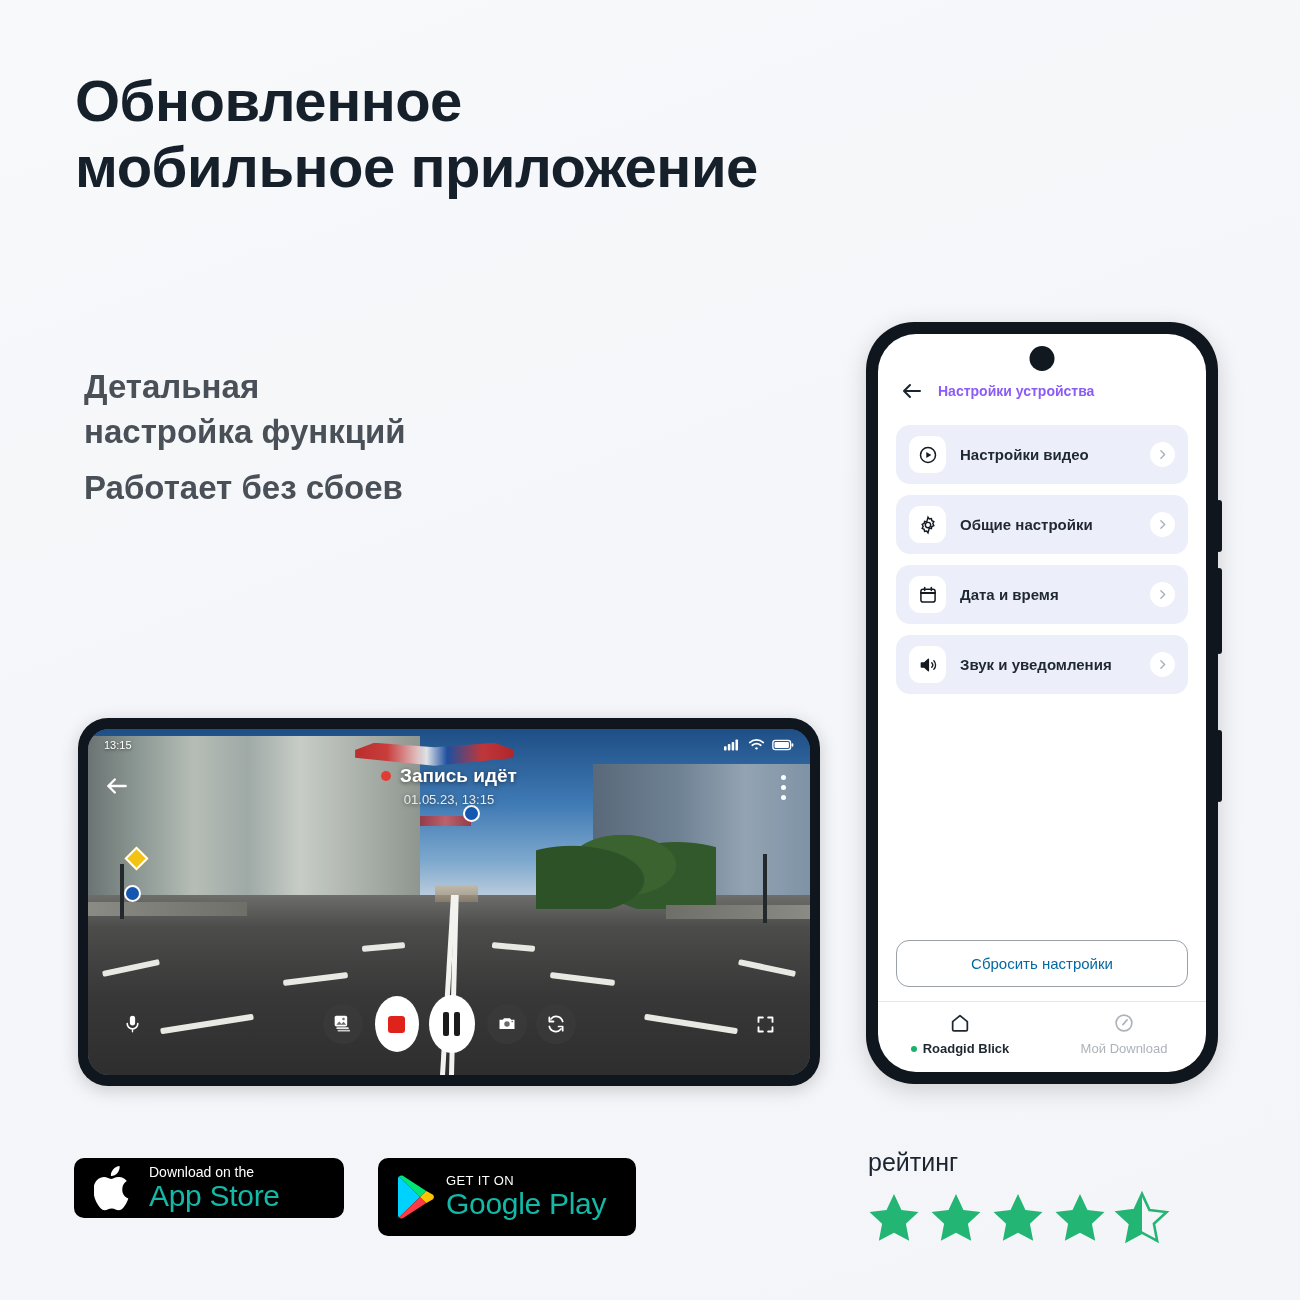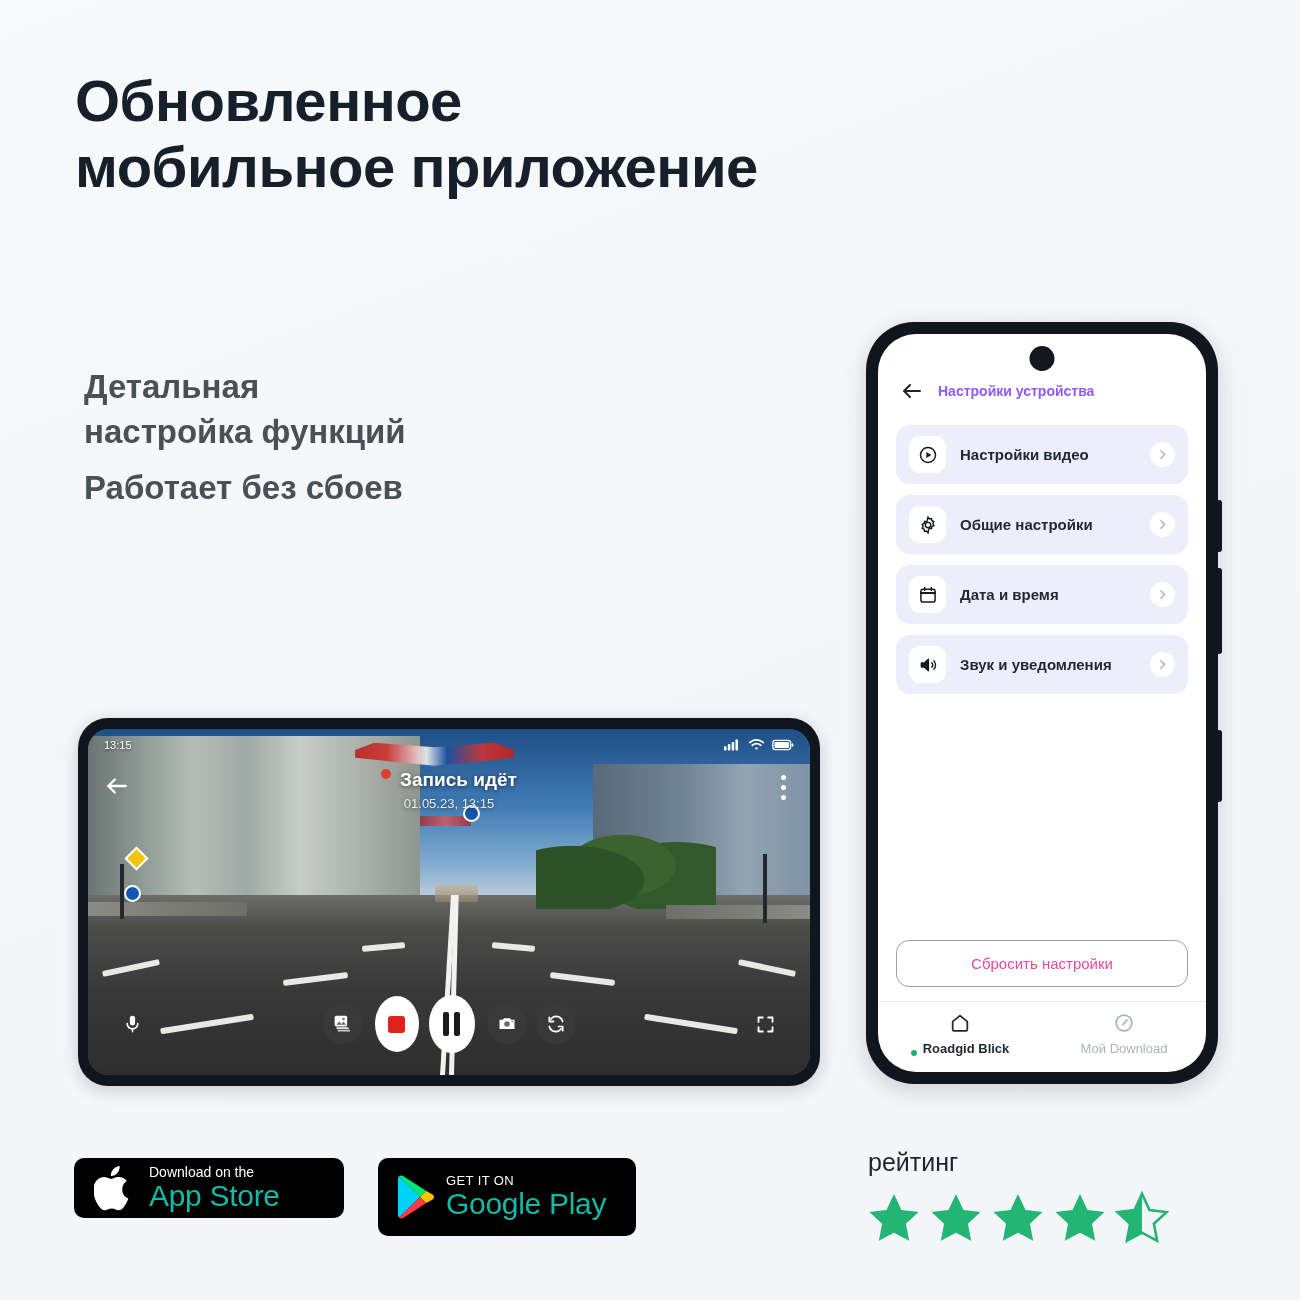--- a/index.html
+++ b/index.html
@@ -87,21 +87,21 @@
 
   
   .dc-time{ position:absolute; left:16px; top:10px; font-size:11px; color:#fff;
       text-shadow:0 1px 3px rgba(0,0,0,.6); }
   .dc-back{ position:absolute; left:16px; top:44px; width:26px; height:26px; }
   .dc-status{ position:absolute; right:16px; top:9px; display:flex; align-items:center; gap:7px; }
   .dc-dots{ position:absolute; right:24px; top:46px; display:flex; flex-direction:column; gap:5px; }
   .dc-dots i{ width:5px; height:5px; border-radius:50%; background:#fff; display:block; }
   .rec-wrap{ position:absolute; left:0; right:0; top:36px; text-align:center; }
   .rec-title{ font-size:19px; font-weight:700; color:#fff;
-      text-shadow:0 1px 4px rgba(0,0,0,.55); display:inline-flex; gap:9px; }
+      text-shadow:0 1px 4px rgba(0,0,0,.55); display:inline-flex; align-items:center; gap:9px; }
   .rec-dot{ width:10px; height:10px; border-radius:50%; background:#e23c32; display:inline-block; }
   .rec-date{ margin-top:5px; font-size:13px; color:#e8eaec;
       text-shadow:0 1px 4px rgba(0,0,0,.55); }
 
   .controls{ position:absolute; left:0; right:0; bottom:22px;
       display:flex; align-items:center; justify-content:center; }
   .ctl{ width:40px; height:40px; border-radius:50%;
       background:rgba(60,60,60,.62); display:flex; align-items:center; justify-content:center; }
   .ctl.plain{ background:transparent; }
   .ctl.white{ width:46px; height:58px; border-radius:50%; background:#fff; }
@@ -130,25 +130,25 @@
   .srow{ display:flex; align-items:center; gap:14px;
       background:#eceffa; border-radius:14px; padding:11px 13px; }
   .srow .ico{ width:37px; height:37px; border-radius:11px; background:#fff;
       display:flex; align-items:center; justify-content:center; flex:none; }
   .srow .lbl{ flex:1; font-size:15px; font-weight:700; color:#1f2730; }
   .srow .chev{ width:25px; height:25px; border-radius:50%; background:#fff;
       display:flex; align-items:center; justify-content:center; flex:none; }
   .reset-wrap{ margin-top:auto; padding:0 18px 14px 18px; }
   .reset{ width:100%; border:1px solid #9aa0a6; border-radius:13px;
       background:#fff; padding:14px 0; text-align:center;
-      font-size:15px; color:#ec4899; font-family:"Liberation Sans",sans-serif; }
+      font-size:15px; color:#0369a1; font-family:"Liberation Sans",sans-serif; }
   .tabbar{ border-top:1px solid #e4e6ea; display:flex; padding:10px 0 16px 0; }
   .tab{ flex:1; display:flex; flex-direction:column; align-items:center; gap:7px; }
   .tab .tl{ font-size:13px; font-weight:700; color:#1f2730;
-      display:flex; align-items:flex-end; gap:6px; }
+      display:flex; align-items:center; gap:6px; }
   .tab.off .tl{ color:#adb3ba; font-weight:400; }
   .greendot{ width:6px; height:6px; border-radius:50%; background:#18b26d; display:inline-block; }
 
   
   .badge{ position:absolute; background:#000; border-radius:10px;
       display:flex; align-items:center; }
   .badge.apple{ left:74px; top:1158px; width:270px; height:60px; padding-left:20px; gap:15px; }
   .badge.gp{ left:378px; top:1158px; width:258px; height:78px; padding-left:18px; gap:10px; }
   .bsmall{ color:#fff; font-size:14px; line-height:1.1; }
   .bbig{ color:#14b8a6; font-size:30px; font-weight:400; line-height:1.05; letter-spacing:-.3px; }

